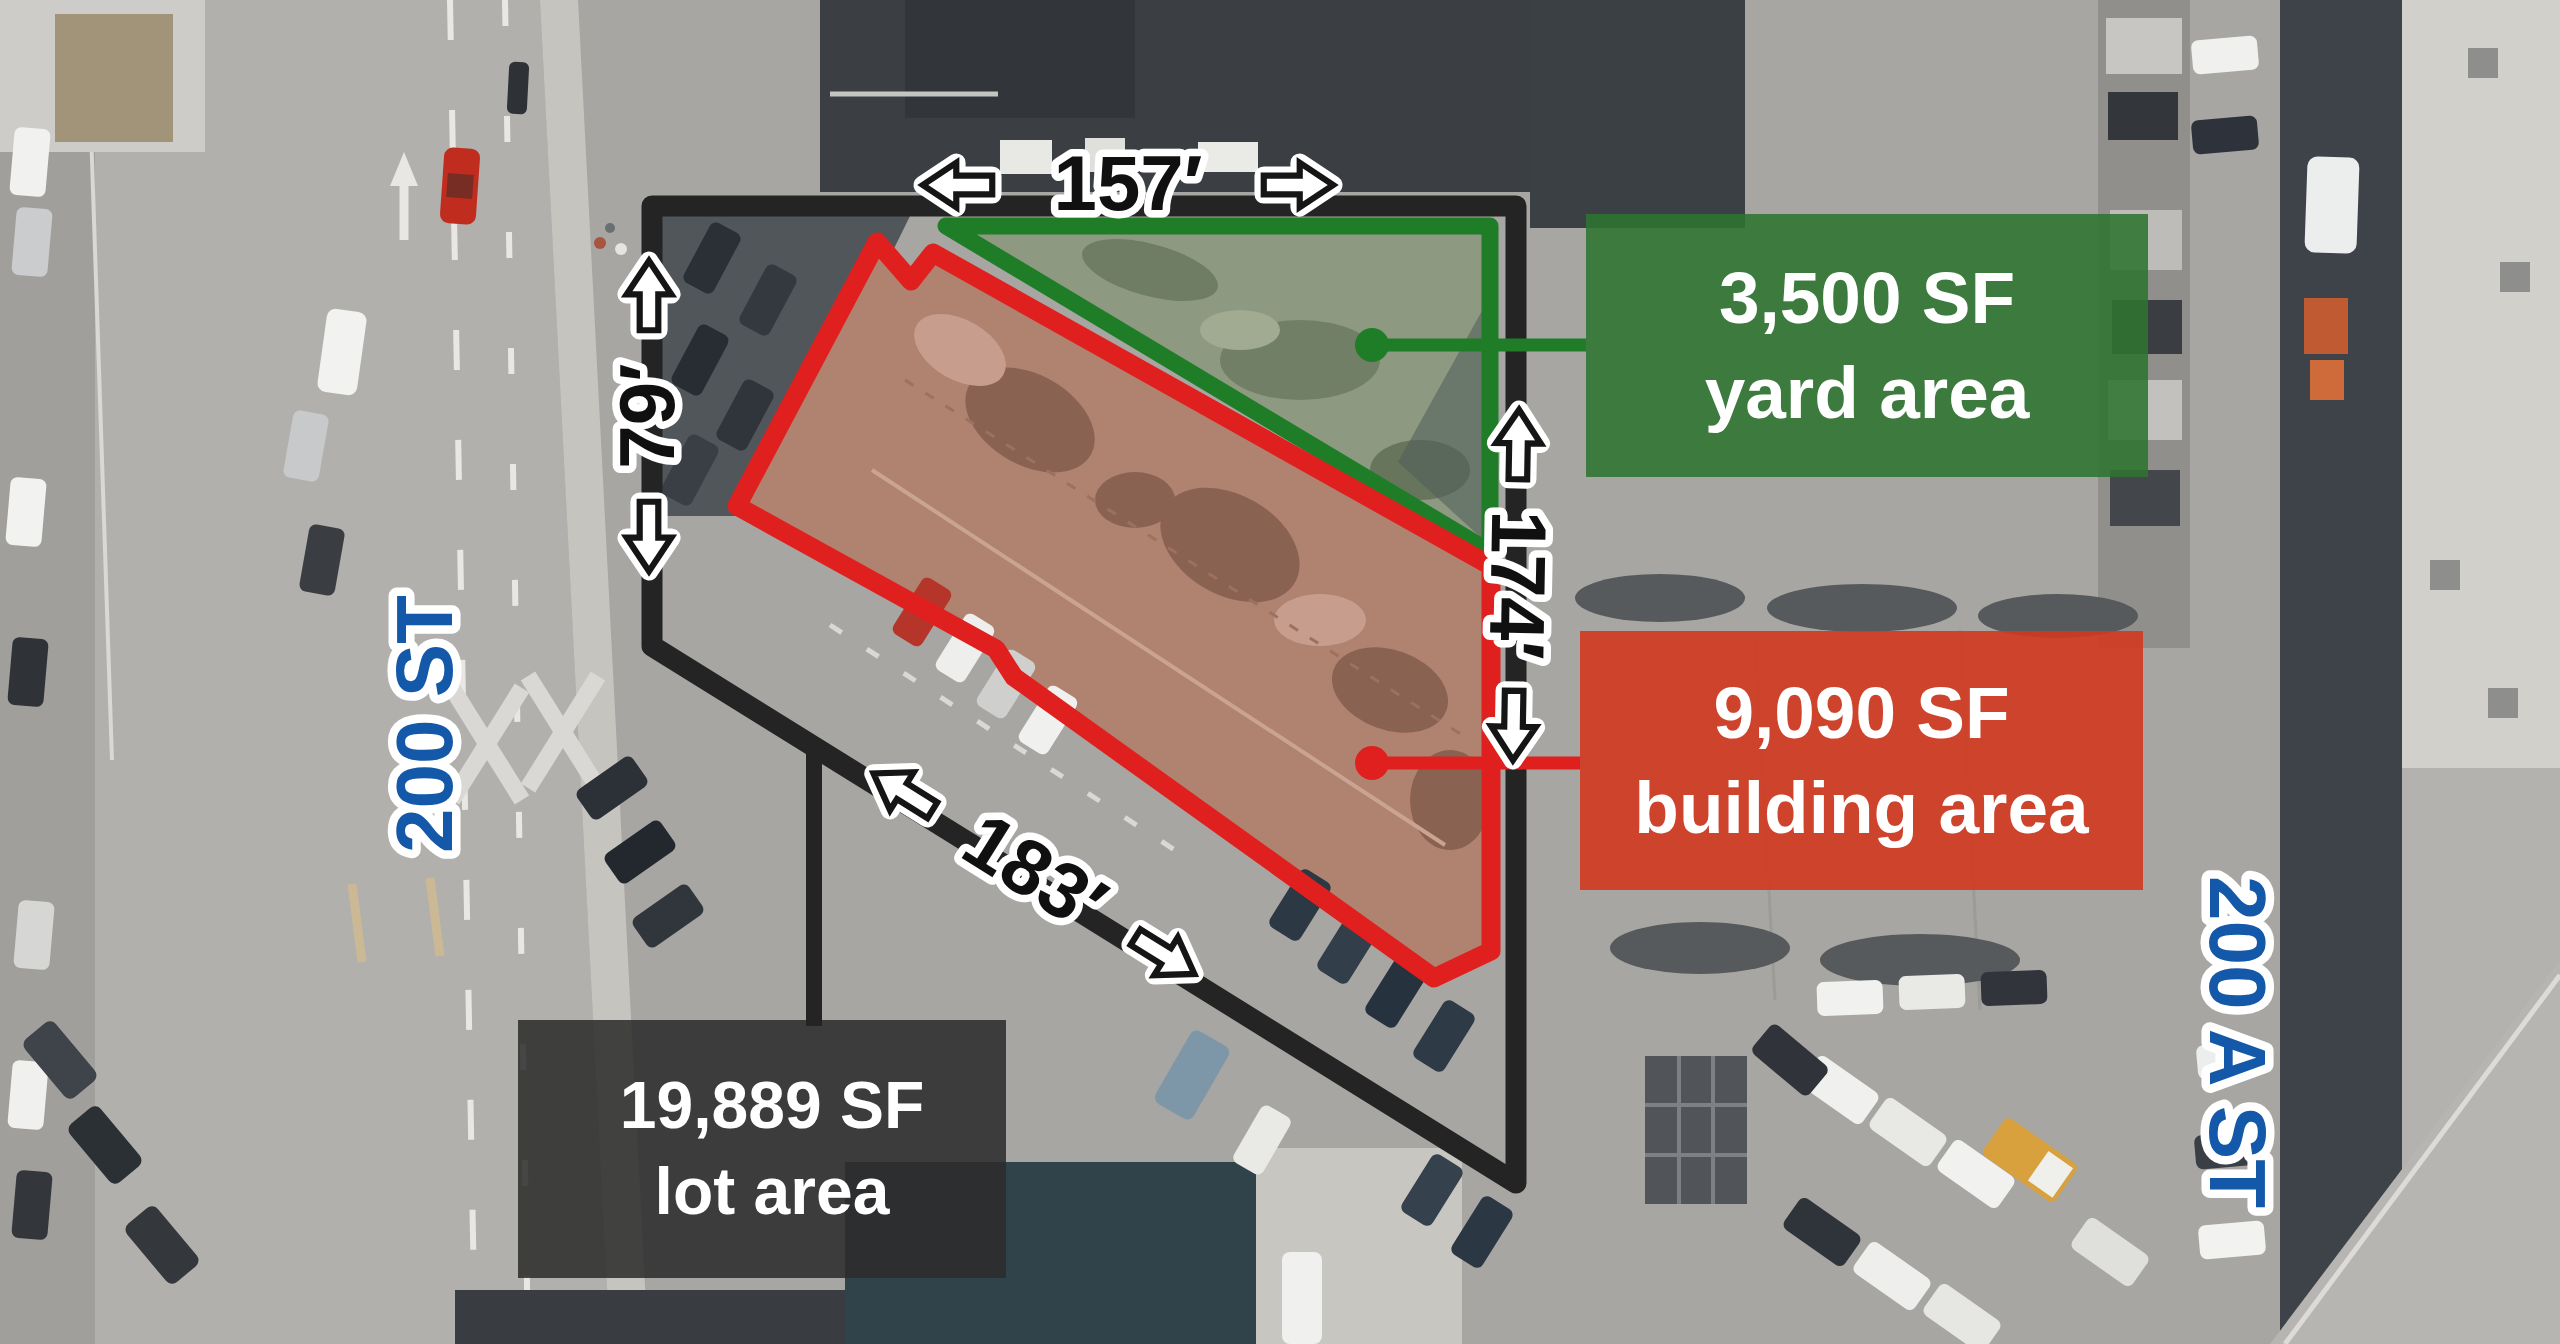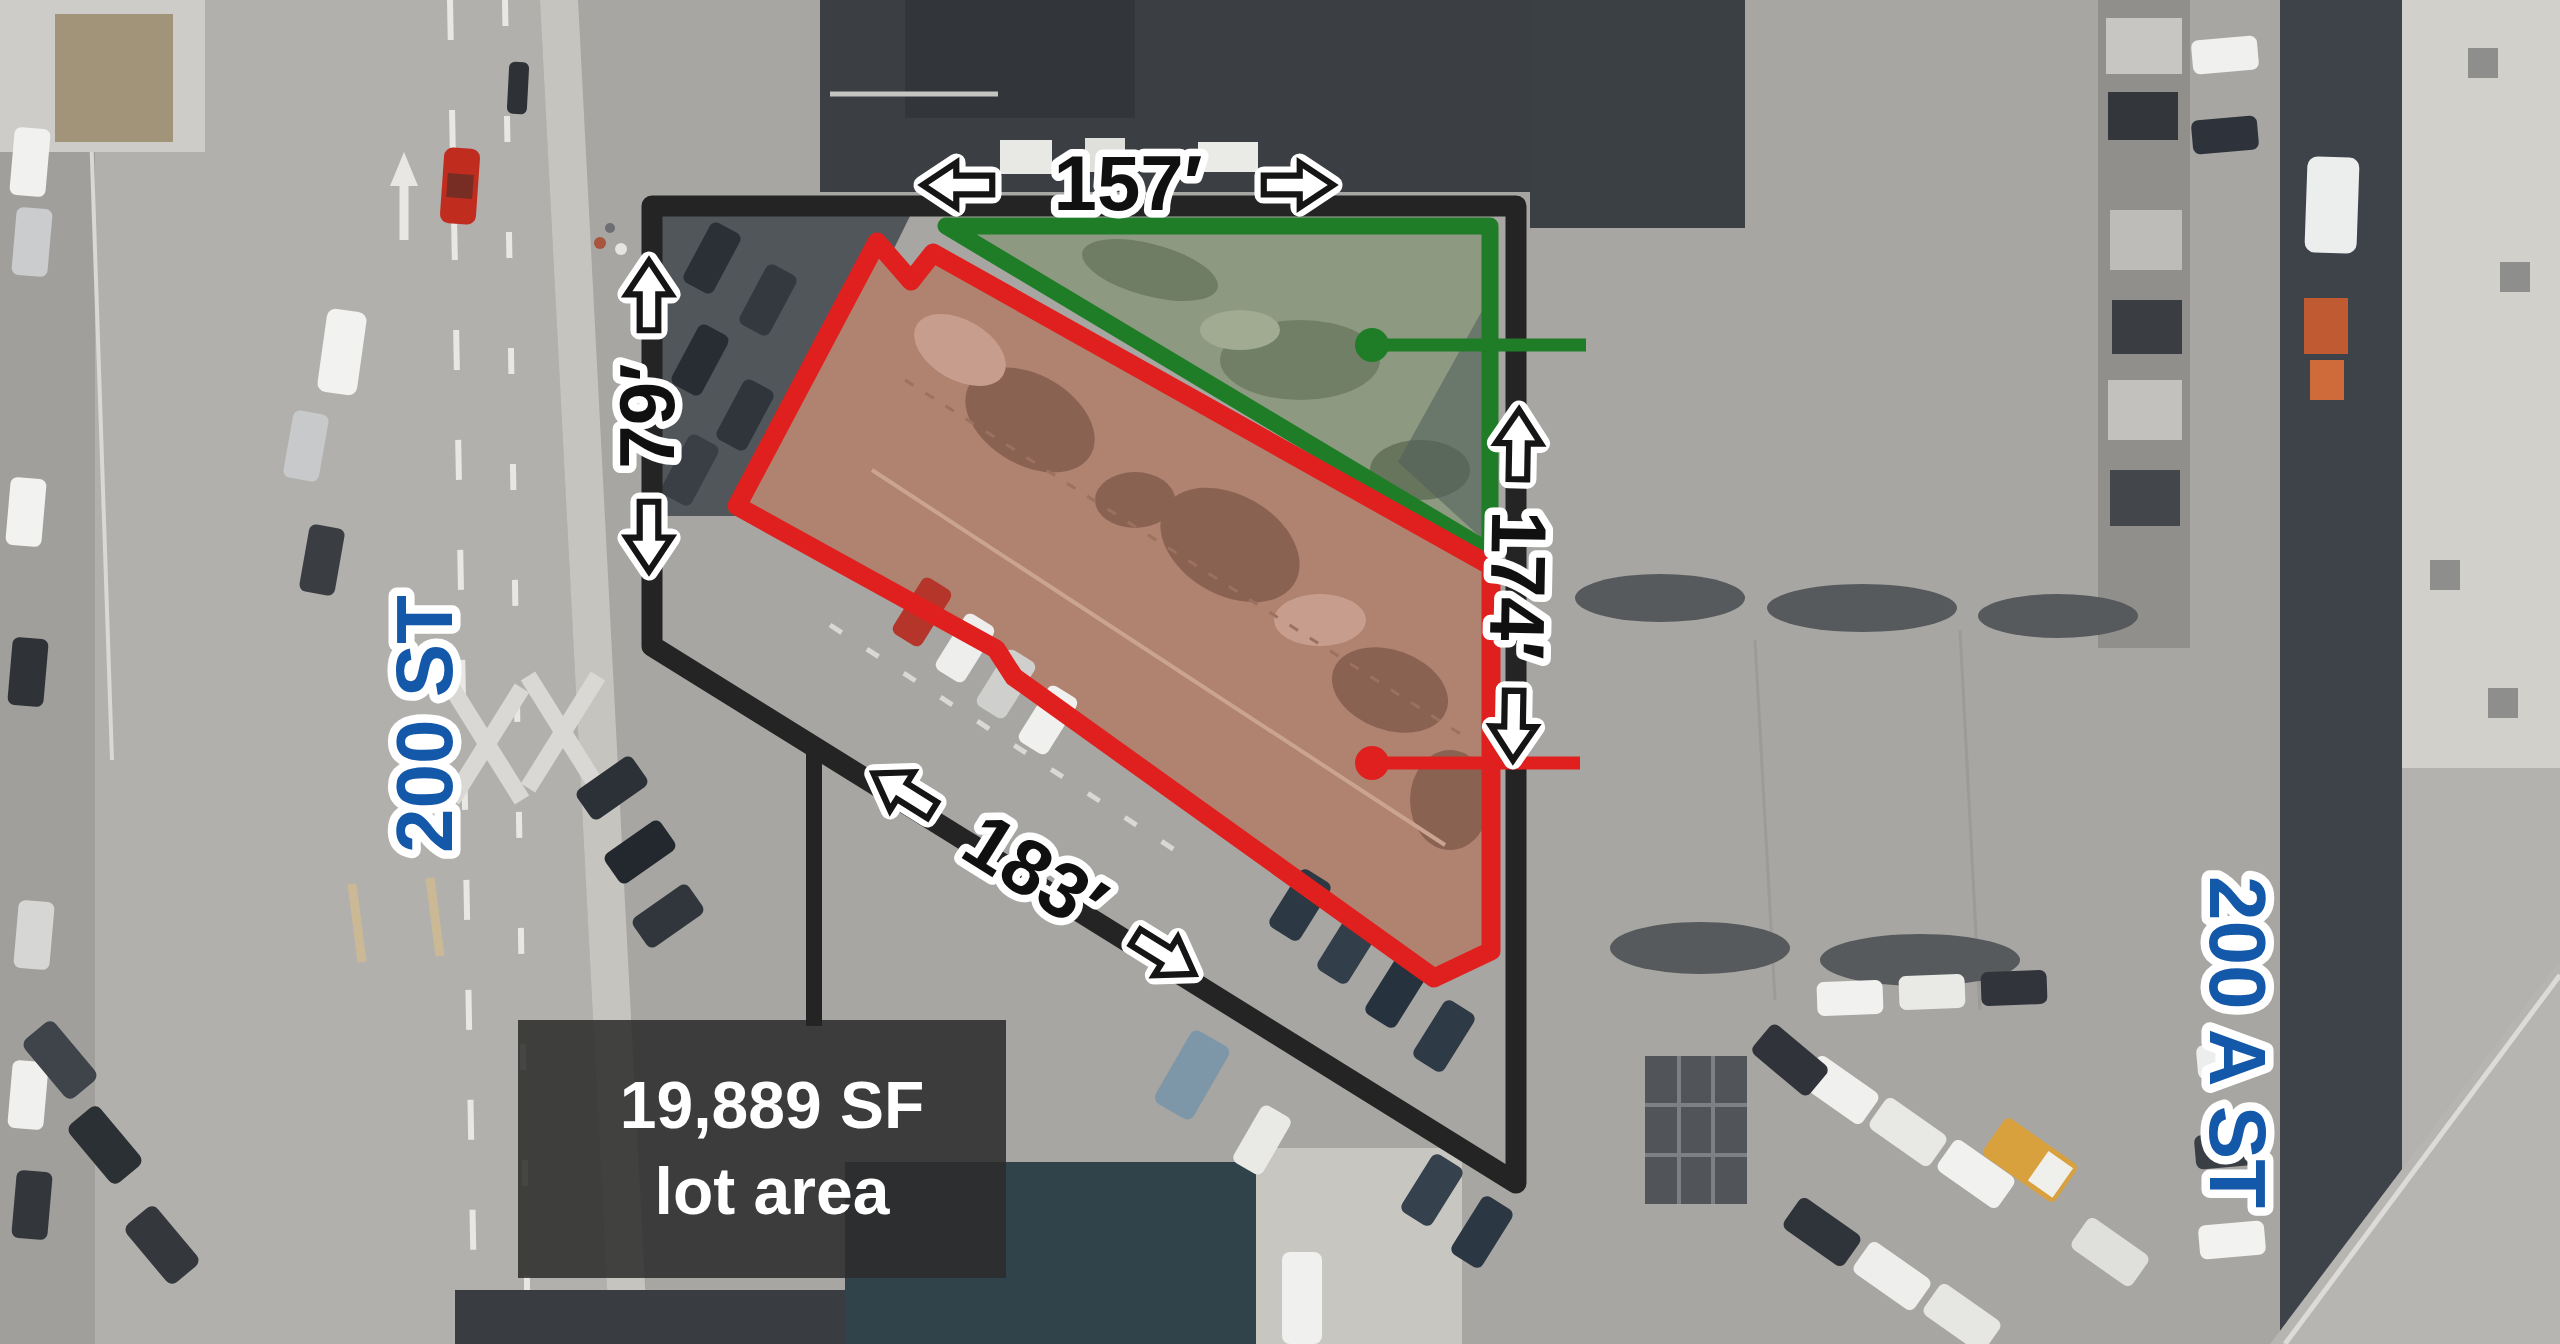--- a/index.html
+++ b/index.html
@@ -298,20 +298,28 @@
         </g>
       <g transform="translate(2228,1150) rotate(85)">
           <rect x="-17" y="-33" width="34" height="66" rx="7" fill="#3a3e45"></rect>
         </g>
       <g transform="translate(2232,1240) rotate(85)">
           <rect x="-17" y="-33" width="34" height="66" rx="7" fill="#f2f2f0"></rect>
         </g>
     </g>
   </svg>
 
+  <div class="callout callout-yard" style="background: rgba(45, 116, 48, 0.88);">
+    <div class="l1">3,500 SF</div>
+    <div class="l2">yard area</div>
+  </div>
+  <div class="callout callout-building" style="background: rgba(209, 56, 31, 0.9);">
+    <div class="l1">9,090 SF</div>
+    <div class="l2">building area</div>
+  </div>
   <div class="callout callout-lot" style="background: rgba(43, 43, 43, 0.86);">
     <div class="l1">19,889 SF</div>
     <div class="l2">lot area</div>
   </div>
 
   <svg width="2560" height="1344" viewBox="0 0 2560 1344">
     <defs>
       <path id="arrow-shape" d="M-52,-15 L6,-15 L6,-36 L60,0 L6,36 L6,15 L-52,15 Z"></path>
     </defs>
 

